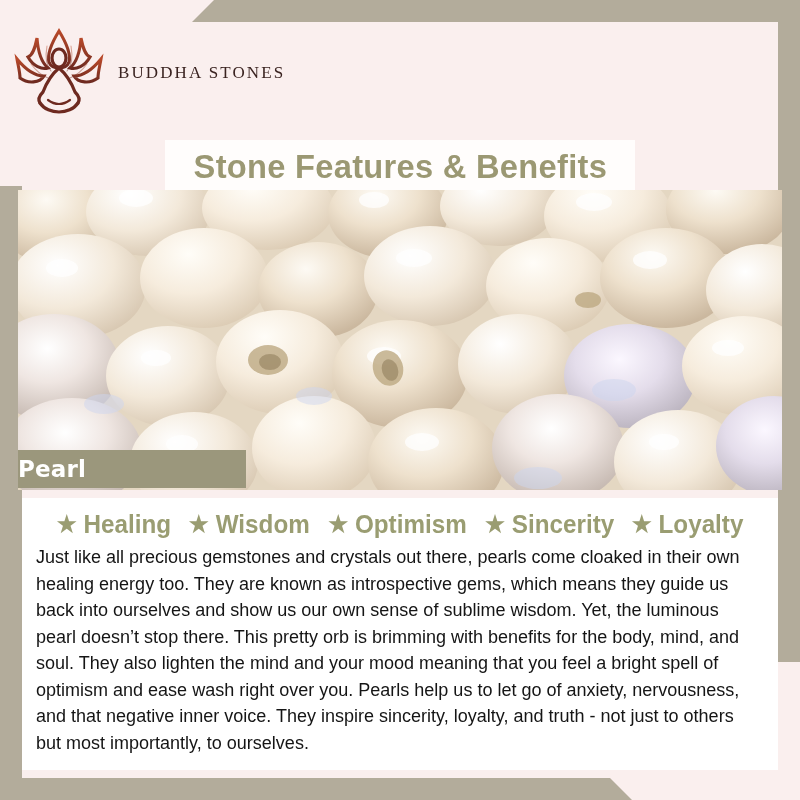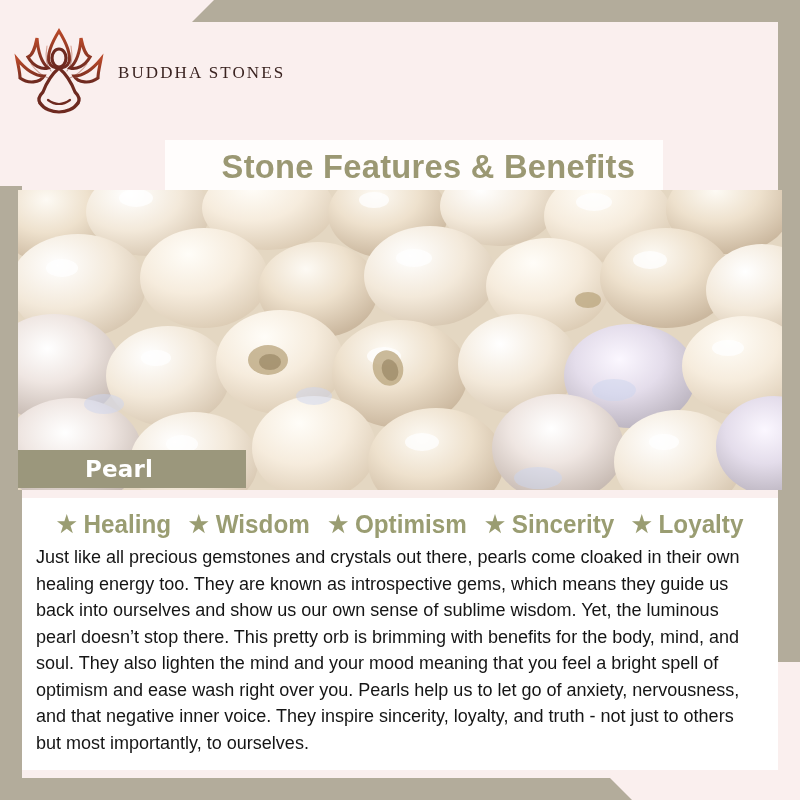--- a/index.html
+++ b/index.html
@@ -45,41 +45,41 @@
   .logo-text{
     margin-top:6px;
     font-family:"Liberation Serif", serif;
     font-size:17px;letter-spacing:2.1px;color:#3a2320;font-weight:400;
   }
 
   
   .title-banner{
     position:absolute;left:165px;top:140px;width:470px;height:53px;
     background:#fffdfc;
-    display:flex;align-items:center;justify-content:center;padding-left:28px;
+    display:flex;align-items:center;justify-content:center;
   }
   .title-text{
     font-family:"Liberation Sans Narrow","Liberation Sans", sans-serif;
     font-weight:bold;font-size:34px;color:#9b9873;
     letter-spacing:0.3px;transform:scaleX(.96);white-space:nowrap;
   }
 
   
   .hero{
     position:absolute;left:18px;top:190px;width:764px;height:300px;
     overflow:hidden;background:#ded3c2;
   }
   .hero svg{display:block;width:100%;height:100%;}
 
   .pearl-tag{
     position:absolute;left:18px;top:450px;width:228px;height:38px;
     background:#9b977c;display:flex;align-items:center;
   }
   .pearl-tag span{
-    margin-left:67px;color:#ffffff;font-weight:bold;font-size:23px;
+    color:#ffffff;font-weight:bold;font-size:23px;
     font-family:"DejaVu Sans", sans-serif;letter-spacing:.2px;
   }
 
   
   .card{
     position:absolute;left:22px;top:498px;width:756px;height:272px;
     background:#ffffff;
   }
   .benefits{
     display:flex;align-items:center;justify-content:center;gap:14px;

